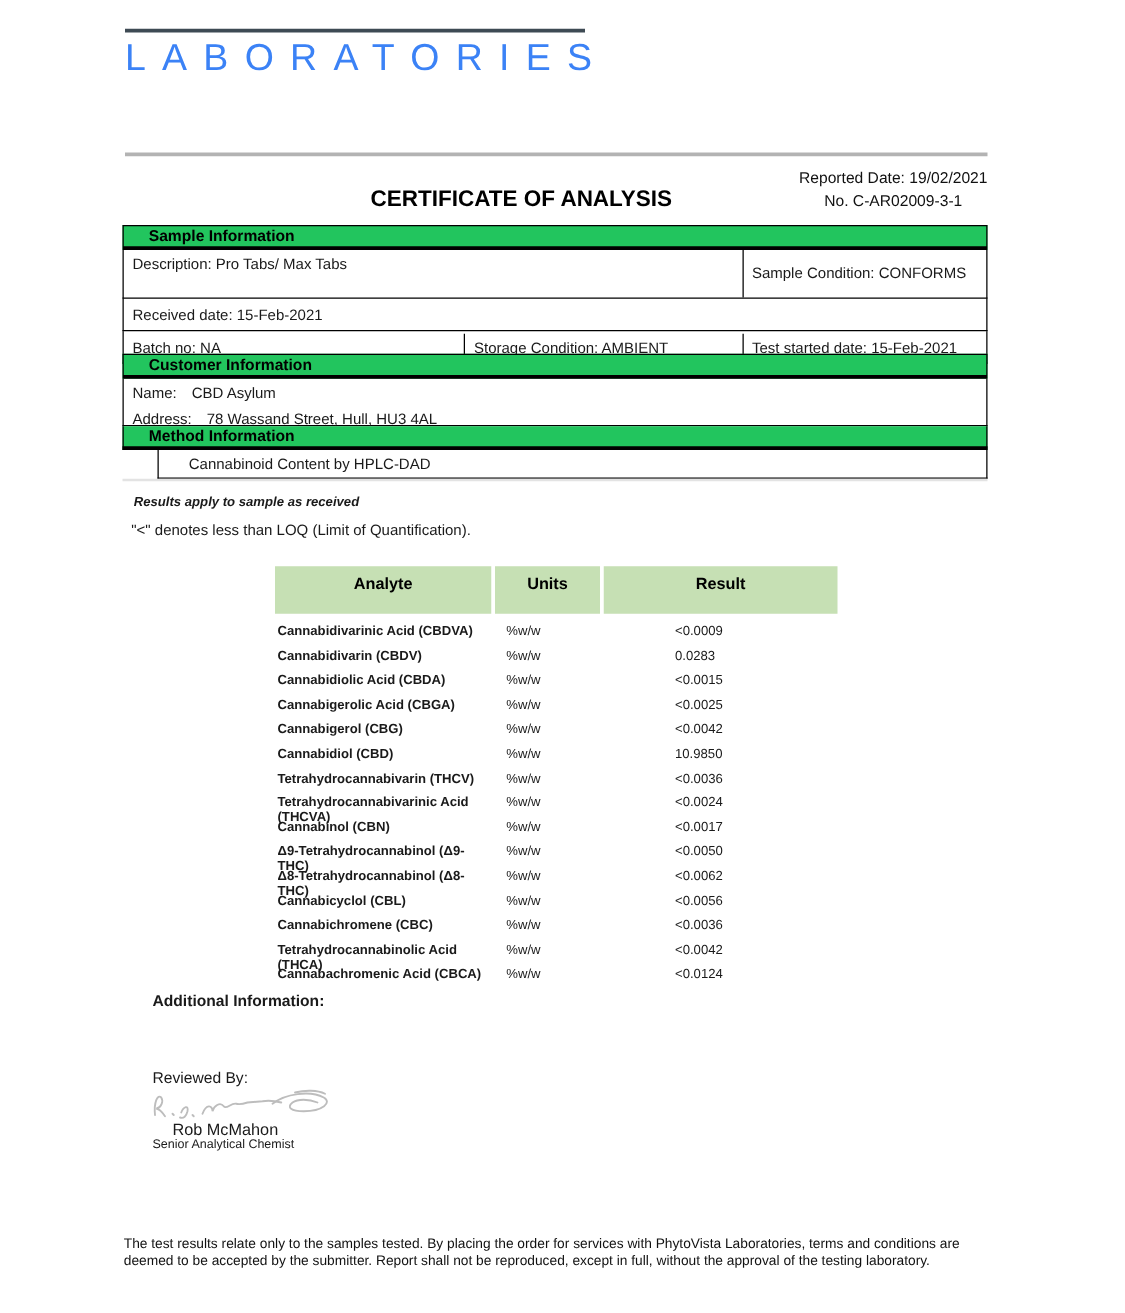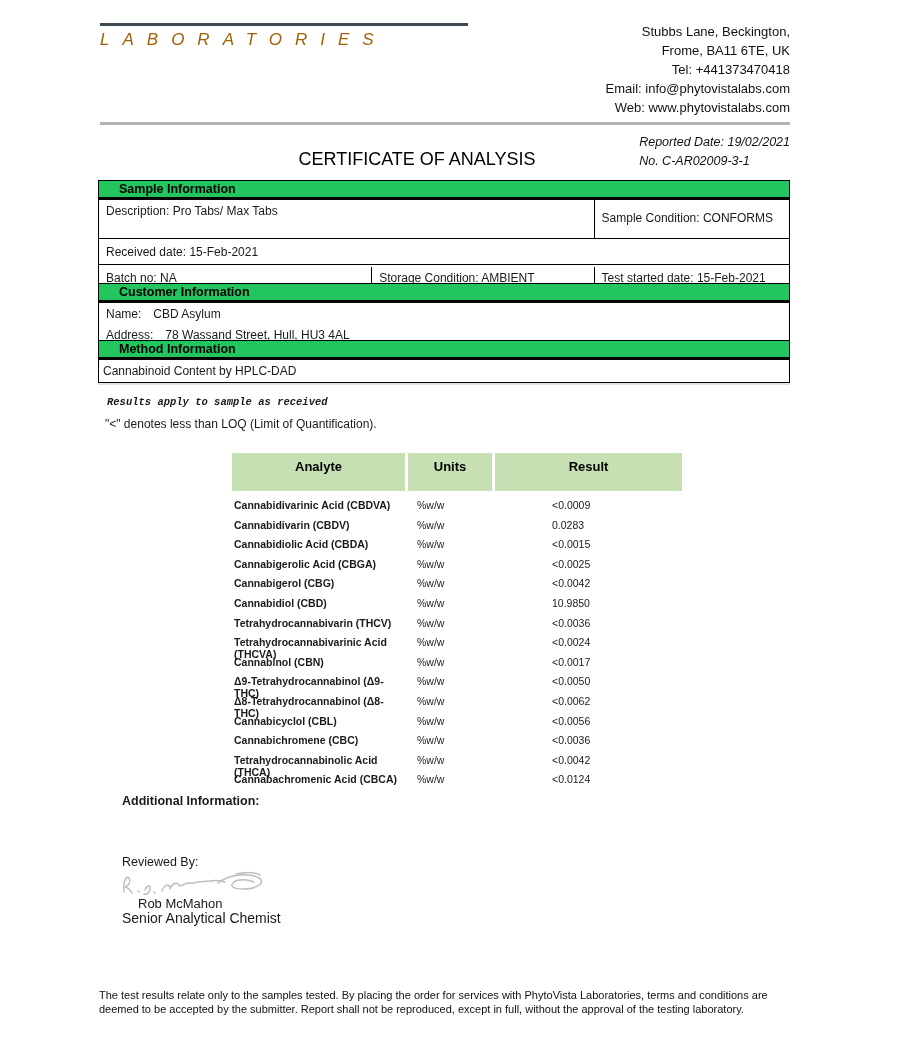--- a/index.html
+++ b/index.html
@@ -6,94 +6,87 @@
   .page{position:relative;width:900px;height:1050px;background:#fff;
         font-family:"Liberation Sans",sans-serif;color:#1a1a1a;overflow:hidden;}
   .page *{box-sizing:border-box;}
 
   
   .logo{position:absolute;left:100px;top:16px;width:368px;}
   .brand{display:flex;align-items:center;justify-content:space-between;
          color:#8DC63F;font-size:56px;line-height:1;font-weight:400;letter-spacing:1px;}
   .leaf{width:56px;height:60px;flex:0 0 auto;margin:0 1px;}
   .dark-rule{height:3px;background:#3E4A54;margin-top:7px;}
-  .labs{font-size:17px;color:#a16207;letter-spacing:13px;margin-top:4px;white-space:nowrap;font-style:italic;}
+  .labs{font-size:30px;color:#3b82f6;letter-spacing:13px;margin-top:4px;white-space:nowrap;}
   .gray-rule{position:absolute;left:100px;top:122px;width:690px;height:3px;background:#B3B3B3;}
 
   .contact{position:absolute;right:110px;top:22px;text-align:right;
            font-size:13px;line-height:19px;color:#111;}
-  .meta{position:absolute;right:110px;top:133px;text-align:left;
-        font-size:12.5px;line-height:19px;color:#111;font-style:italic;}
+  .meta{position:absolute;right:110px;top:133px;text-align:center;
+        font-size:12.5px;line-height:19px;color:#111;}
 
   .title{position:absolute;left:97px;top:149px;width:640px;text-align:center;
-         font-size:18px;font-weight:normal;color:#000;}
+         font-size:18px;font-weight:bold;color:#000;}
 
   
   .bar{background:#22c55e;border:1.6px solid #000;border-bottom:3px solid #000;
        font-weight:bold;font-size:12.5px;padding:1px 0 1px 20px;color:#000;}
   .tblwrap{position:absolute;left:98px;width:692px;font-size:12px;}
   .trow{display:flex;border:1.6px solid #000;border-top:none;}
   .cell{padding:4px 6px 3px 7px;border-right:1.6px solid #000;}
   .cell:last-child{border-right:none;}
   .r1{height:39px;}
   .c-desc{width:497px;}
   .c-cond{width:195px;display:flex;align-items:center;padding-top:0;}
   .r2{height:26px;align-items:center;}
   .c-a{width:274px;}
   .c-b{width:223px;}
   .c-c{width:195px;}
   .cust-cell{border:1.6px solid #000;border-top:none;height:38px;padding:4px 6px 16px 7px;}
   .cust-line{line-height:15px;white-space:pre;}
   .cust-line.first{margin-bottom:6px;}
   .lbl-gap{display:inline-block;min-width:0;margin-right:12px;}
-  .meth-cell{border:1.6px solid #000;border-top:none;height:23px;padding:4px 6px 0 4px;}
+  .meth-cell{border:1.6px solid #000;border-top:none;height:23px;padding:4px 6px 0 24px;margin-left:28px;}
   .soft-rule{position:absolute;left:98px;top:383px;width:692px;height:2px;background:#E3E3E3;}
 
   
-  .note1{position:absolute;left:107px;top:396px;font-size:10.5px;font-weight:bold;font-style:italic;font-family:Liberation Mono, monospace;}
+  .note1{position:absolute;left:107px;top:396px;font-size:10.5px;font-weight:bold;font-style:italic;}
   .note2{position:absolute;left:105px;top:417px;font-size:12px;}
 
   
-  .results{position:absolute;left:232px;top:453px;width:450px;}
+  .results{position:absolute;left:220px;top:453px;width:450px;}
   .rhead{display:flex;gap:3px;height:38px;}
   .hc{background:#C6E0B4;font-weight:bold;font-size:13px;text-align:center;padding-top:6px;color:#000;}
   .hc1{width:173px;} .hc2{width:84px;} .hc3{width:187px;}
   .rbody{margin-top:6px;}
   .rrow{display:flex;height:19.6px;}
   .rc{font-size:10.5px;line-height:12px;padding-top:2px;}
   .rc1{width:176px;font-weight:bold;padding-left:2px;}
   .rc2{width:87px;padding-left:9px;}
   .rc3{width:187px;padding-left:57px;}
 
   
   .addl{position:absolute;left:122px;top:794px;font-size:12.5px;font-weight:bold;}
   .reviewed{position:absolute;left:122px;top:855px;font-size:12.5px;}
   .sig{position:absolute;left:118px;top:866px;}
   .sig-name{position:absolute;left:122px;top:896px;font-size:13px;margin-left:16px;}
-  .sig-role{position:absolute;left:122px;top:910px;font-size:14px;}
+  .sig-role{position:absolute;left:122px;top:910px;font-size:10px;}
   .footer{position:absolute;left:99px;top:988px;width:706px;font-size:11px;line-height:14px;color:#111;}
 </style>
 </head>
 <body>
 
 <div class="page">
 
   <div class="logo">
     <div class="dark-rule"></div>
     <div class="labs">LABORATORIES</div>
   </div>
   <div class="gray-rule"></div>
 
-  <div class="contact">
-    <div>Stubbs Lane, Beckington,</div>
-    <div>Frome, BA11 6TE, UK</div>
-    <div>Tel: +441373470418</div>
-    <div>Email: info@phytovistalabs.com</div>
-    <div>Web: www.phytovistalabs.com</div>
-  </div>
 
   <div class="meta">
     <div>Reported Date: 19/02/2021</div>
     <div>No. C-AR02009-3-1</div>
   </div>
 
   <div class="title">CERTIFICATE OF ANALYSIS</div>
 
   <div class="tblwrap" style="top:180px;">
     <div class="bar">Sample Information</div>

